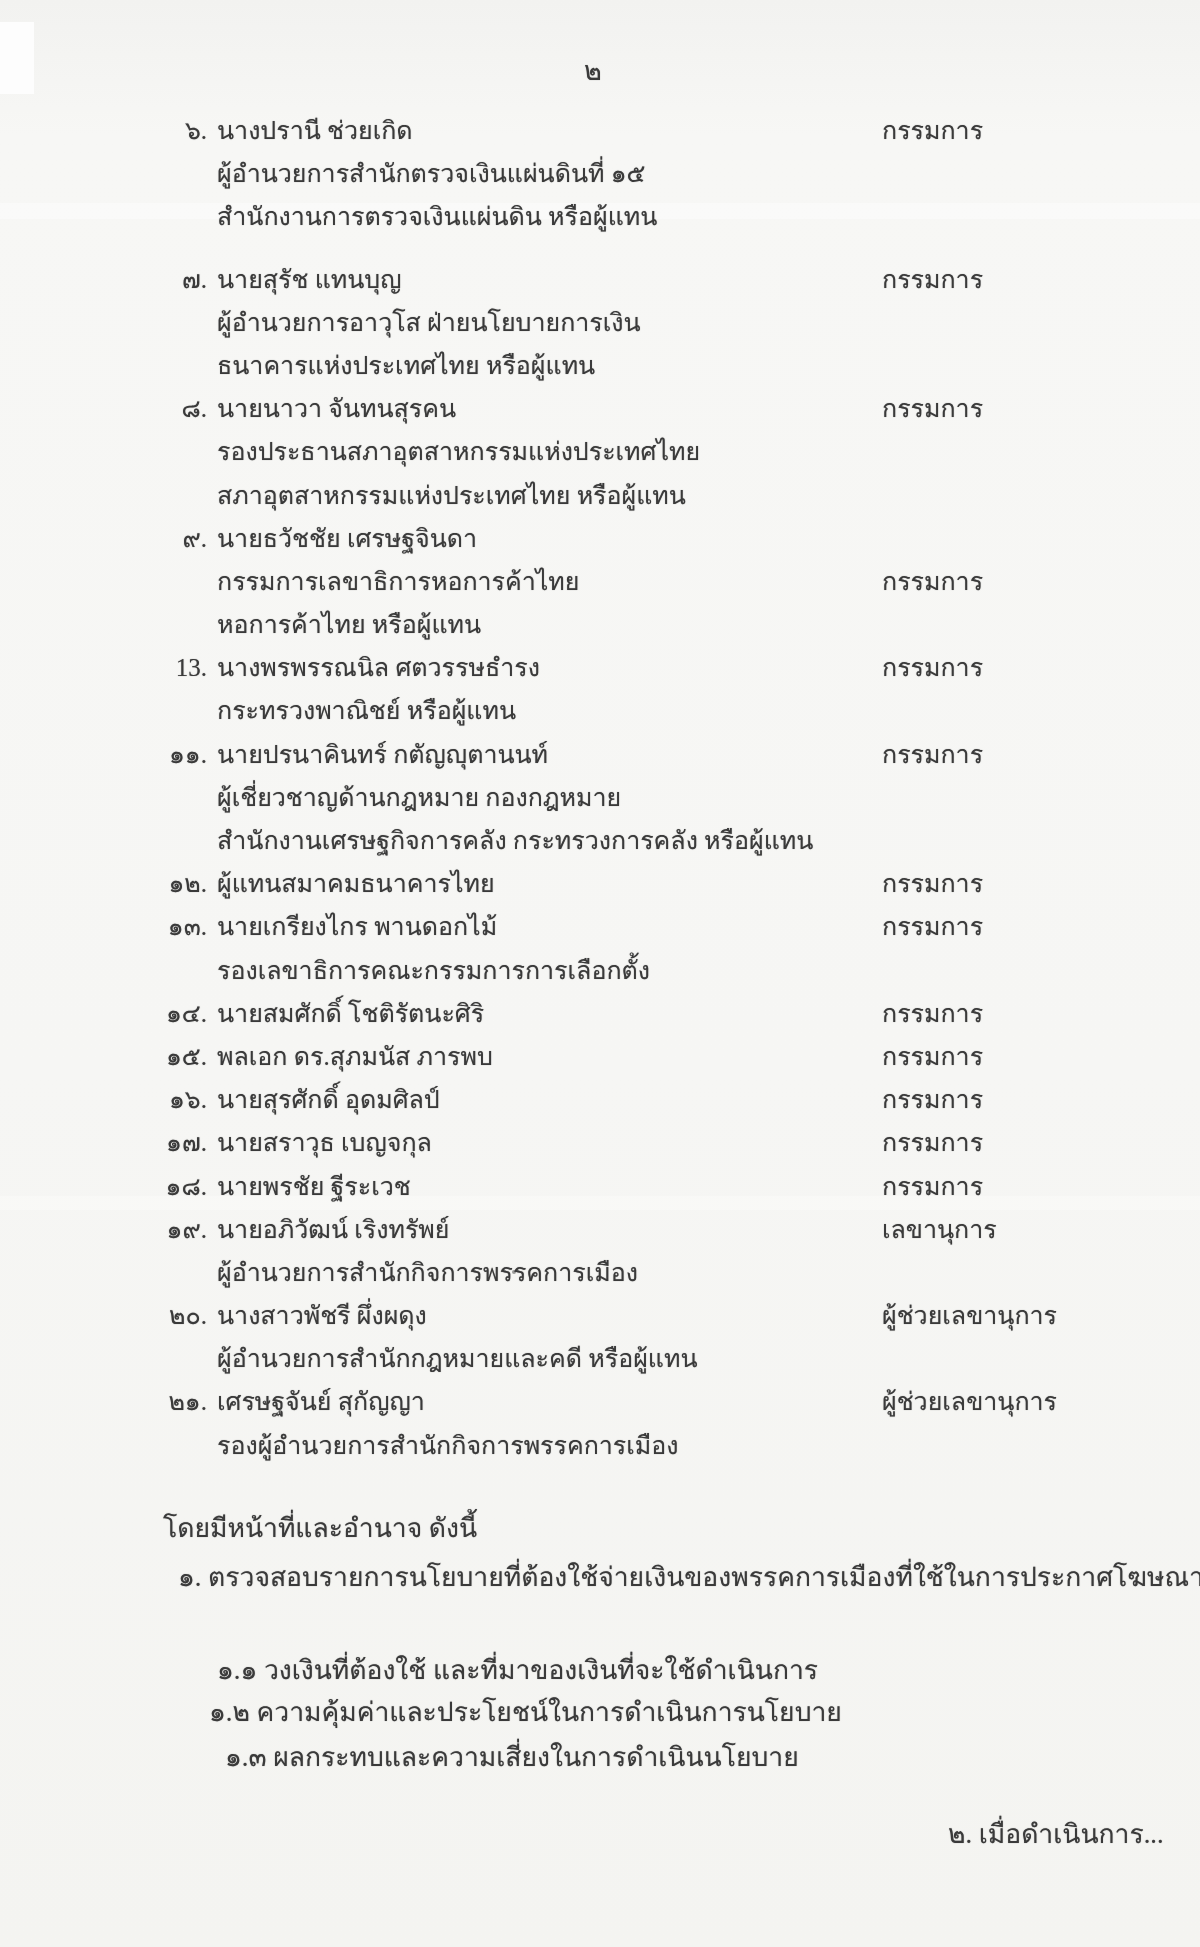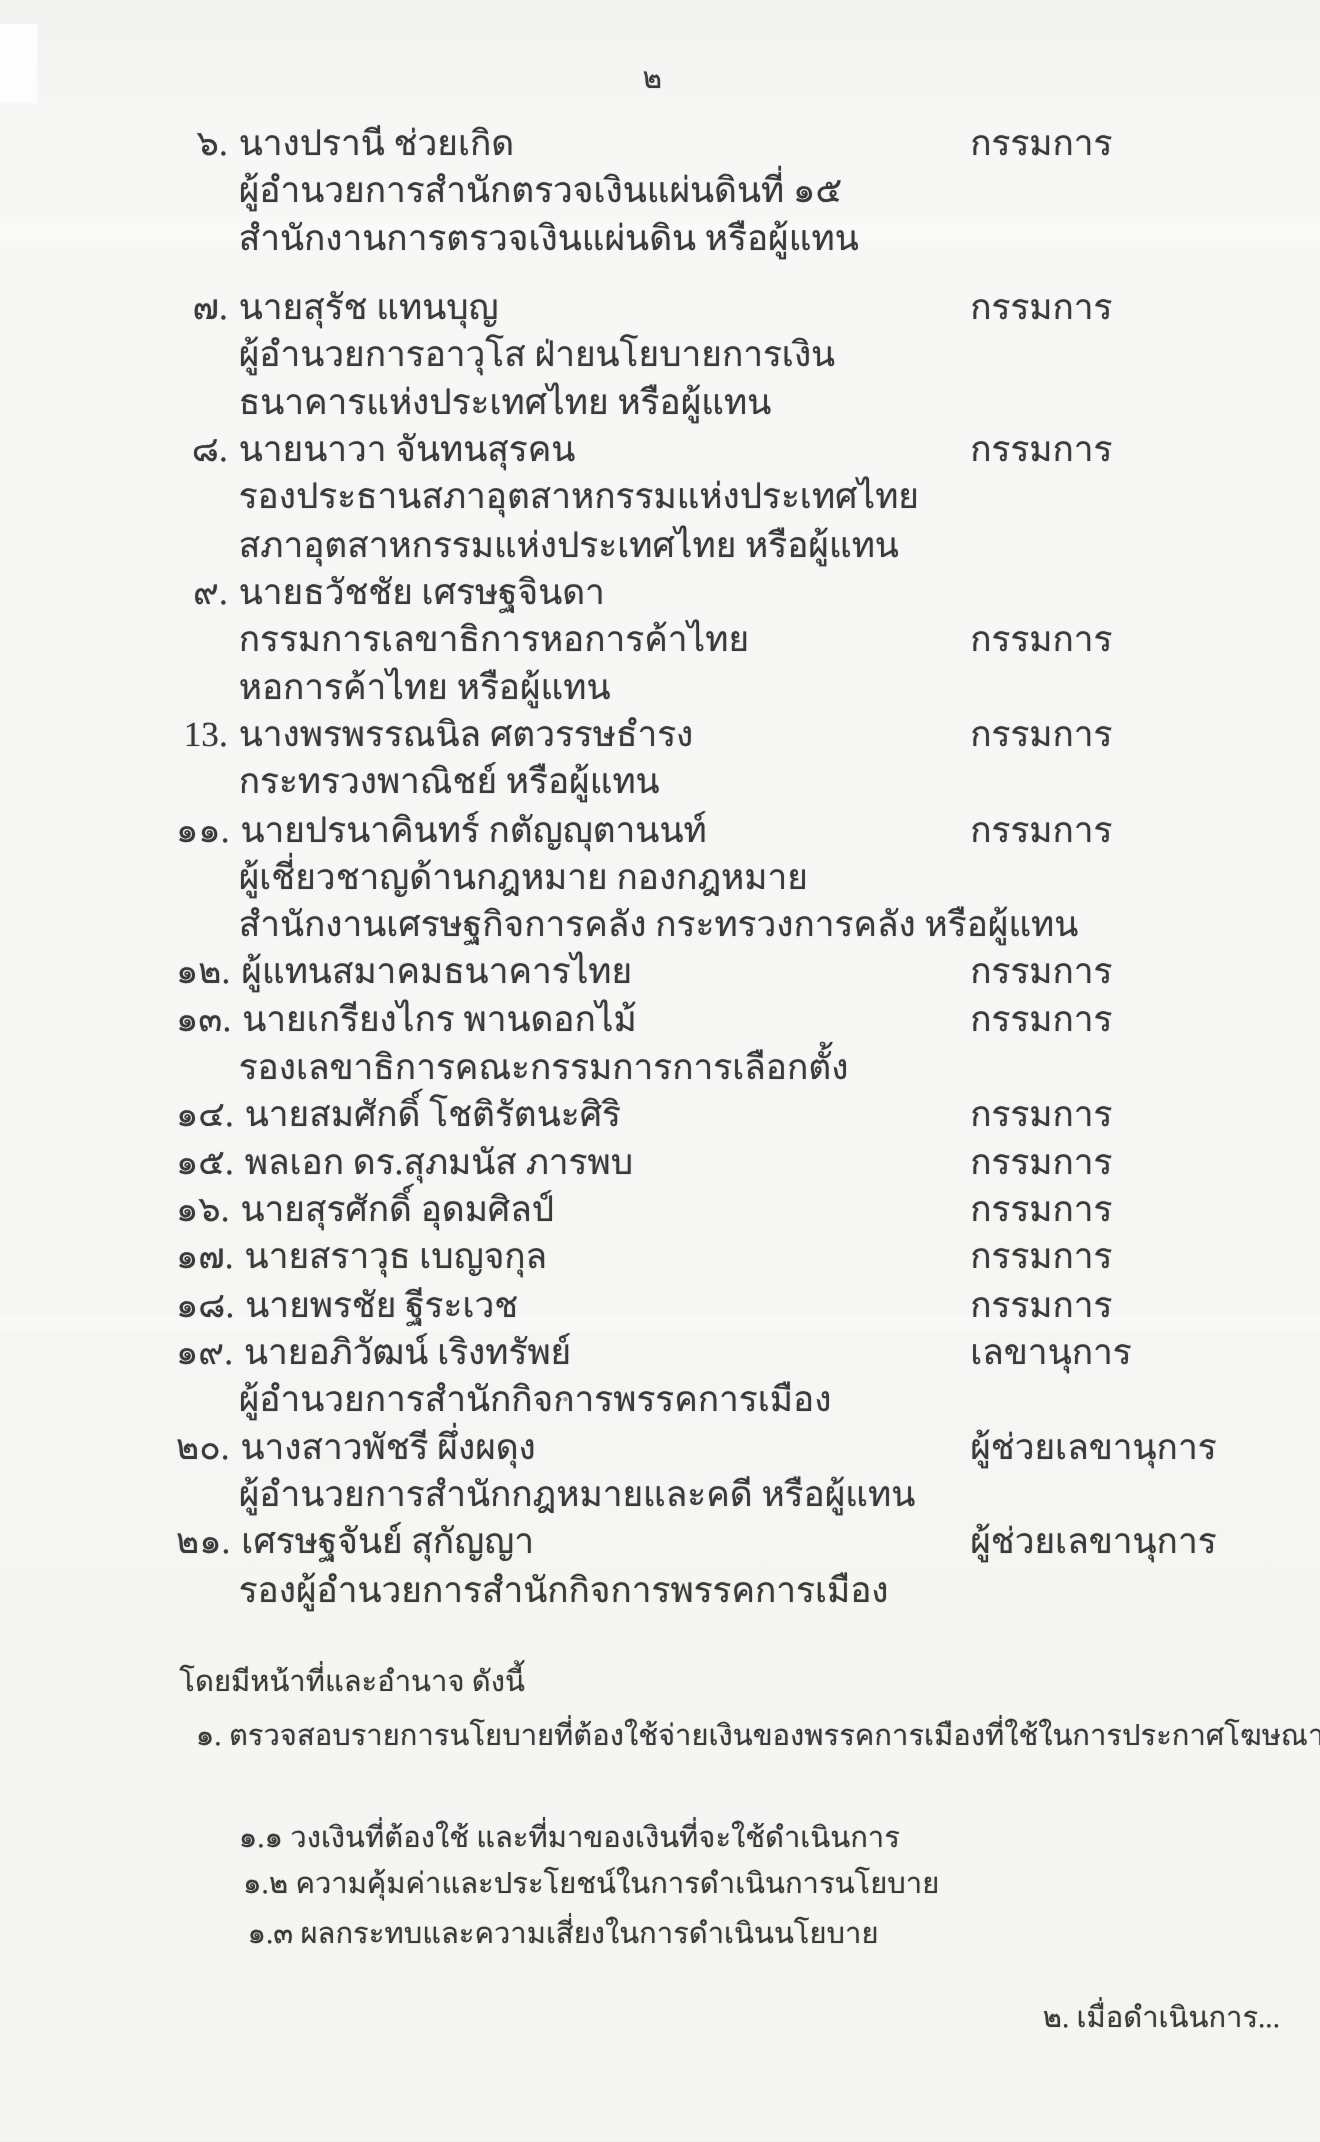--- a/index.html
+++ b/index.html
@@ -10,38 +10,38 @@
     font-family:"Liberation Serif","DejaVu Serif",serif;
     color:#3a3a3a;
     overflow:hidden;
     text-shadow:0 0 1px rgba(60,60,60,.55);
   }
   .pageno{
     position:absolute;top:50px;left:0;width:1186px;
     text-align:center;font-size:27px;height:43px;line-height:43px;
   }
   .list{
-    position:absolute;top:109px;left:160px;width:1010px;font-size:32px;
+    position:absolute;top:109px;left:160px;width:1010px;font-size:25px;
   }
   .member{position:relative;}
   .member:nth-child(2){margin-top:19px;}
   .line{height:43.2px;line-height:43.2px;white-space:nowrap;}
   .num{display:inline-block;min-width:47px;text-align:right;margin-right:10px;}
   .desc{padding-left:57px;}
   .role{
     position:absolute;left:697px;height:43.2px;line-height:43.2px;white-space:nowrap;margin-left:25px;
   }
   .abs-line{
     position:absolute;height:43px;line-height:43px;font-size:26.5px;white-space:nowrap;
   }
   .duties-intro{top:1507px;left:163px;}
   .duties-l1{top:1556px;left:178px;}
   .duties-l2{top:1601px;left:42px;}
   .duties-s1{top:1649px;left:217px;}
-  .duties-s2{top:1691px;left:221px;}
+  .duties-s2{top:1691px;left:209px;}
   .duties-s3{top:1736px;left:225px;}
   .cont-marker{top:1813px;left:948px;}
   .artifact{position:absolute;pointer-events:none;}
   .patch-tl{top:22px;left:0;width:34px;height:72px;background:#fdfdfd;}
   .band1{top:203px;left:0;width:1200px;height:16px;background:rgba(255,255,255,.40);}
   .band2{top:1196px;left:0;width:1200px;height:14px;background:rgba(255,255,255,.30);}
   .speck{top:1270px;left:512px;width:4px;height:4px;border-radius:50%;background:rgba(45,45,45,.45);}
 </style>
 </head>
 <body>

